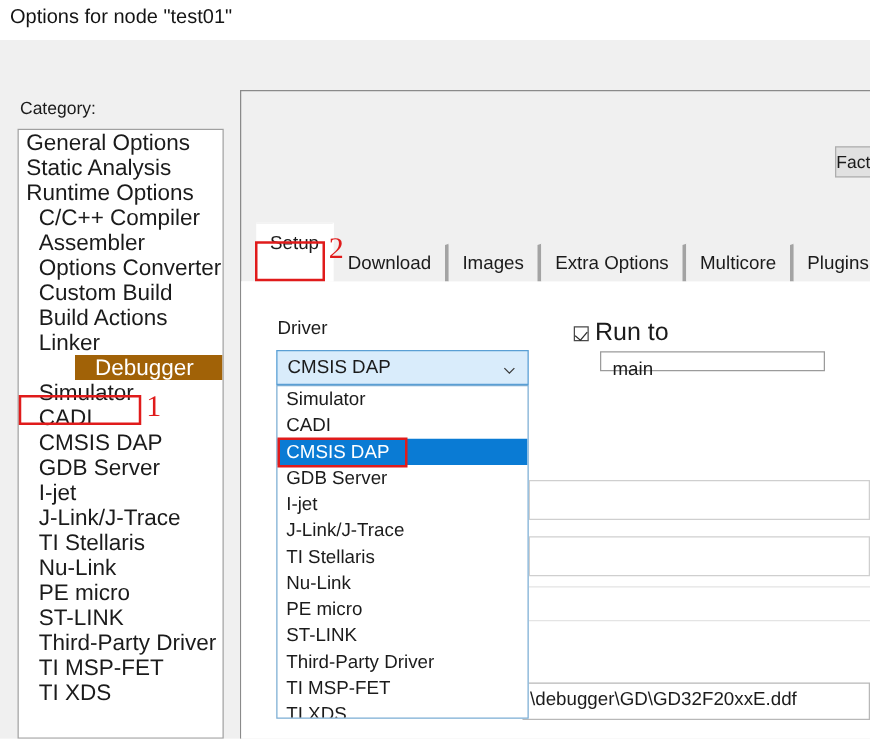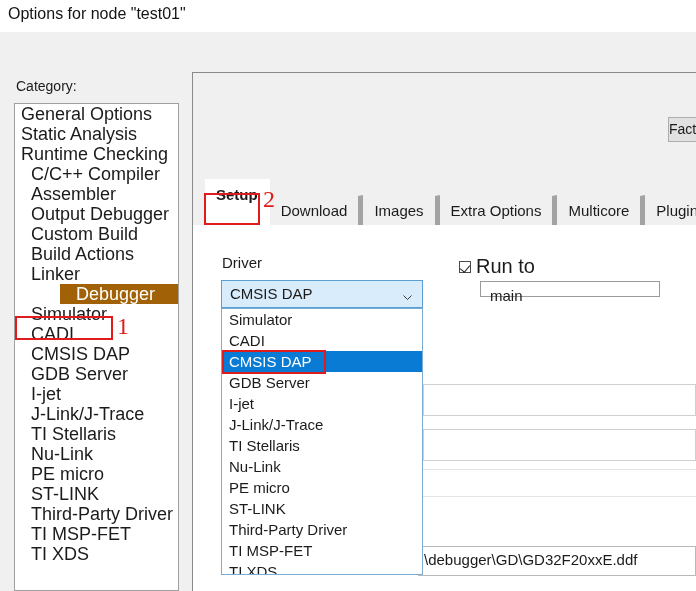--- a/index.html
+++ b/index.html
@@ -132,31 +132,30 @@
     display: flex;
     align-items: flex-end;
   }
   .tab {
     height: 30px;
     line-height: 30px;
     padding: 0 11px;
     font-size: 15px;
     color: #1b1b1b;
     background: #f0f0f0;
-    border-right: 5px solid #a3a3a3;
+    border-right: 3px solid #a3a3a3;
     border-top: 1px solid #f0f0f0;
     white-space: nowrap;
     box-sizing: border-box;
   }
   .tab.active {
     background: #ffffff;
     height: 47px;
     line-height: 31px;
     border-right: 1px solid #ffffff;
-    font-weight: bold;
   }
 
   
   #tab-page {
     position: absolute;
     left: 193px; top: 193px;
     width: 503px; height: 366px;
     background: #ffffff;
   }
 
@@ -325,24 +324,24 @@
   <div id="title-text">Options for node "test01"</div>
 </div>
 
 <div id="dialog-body">
 
   <div id="category-label">Category:</div>
 
   <div id="category-list">
       <div class="cat-item">General Options</div>
       <div class="cat-item">Static Analysis</div>
-      <div class="cat-item">Runtime Checking</div>
+      <div class="cat-item">Runtime Options</div>
       <div class="cat-item indented">C/C++ Compiler</div>
       <div class="cat-item indented">Assembler</div>
-      <div class="cat-item indented">Output Debugger</div>
+      <div class="cat-item indented">Options Converter</div>
       <div class="cat-item indented">Custom Build</div>
       <div class="cat-item indented">Build Actions</div>
       <div class="cat-item indented">Linker</div>
       <div class="cat-item indented selected">Debugger</div>
       <div class="cat-item indented">Simulator</div>
       <div class="cat-item indented">CADI</div>
       <div class="cat-item indented">CMSIS DAP</div>
       <div class="cat-item indented">GDB Server</div>
       <div class="cat-item indented">I-jet</div>
       <div class="cat-item indented">J-Link/J-Trace</div>

